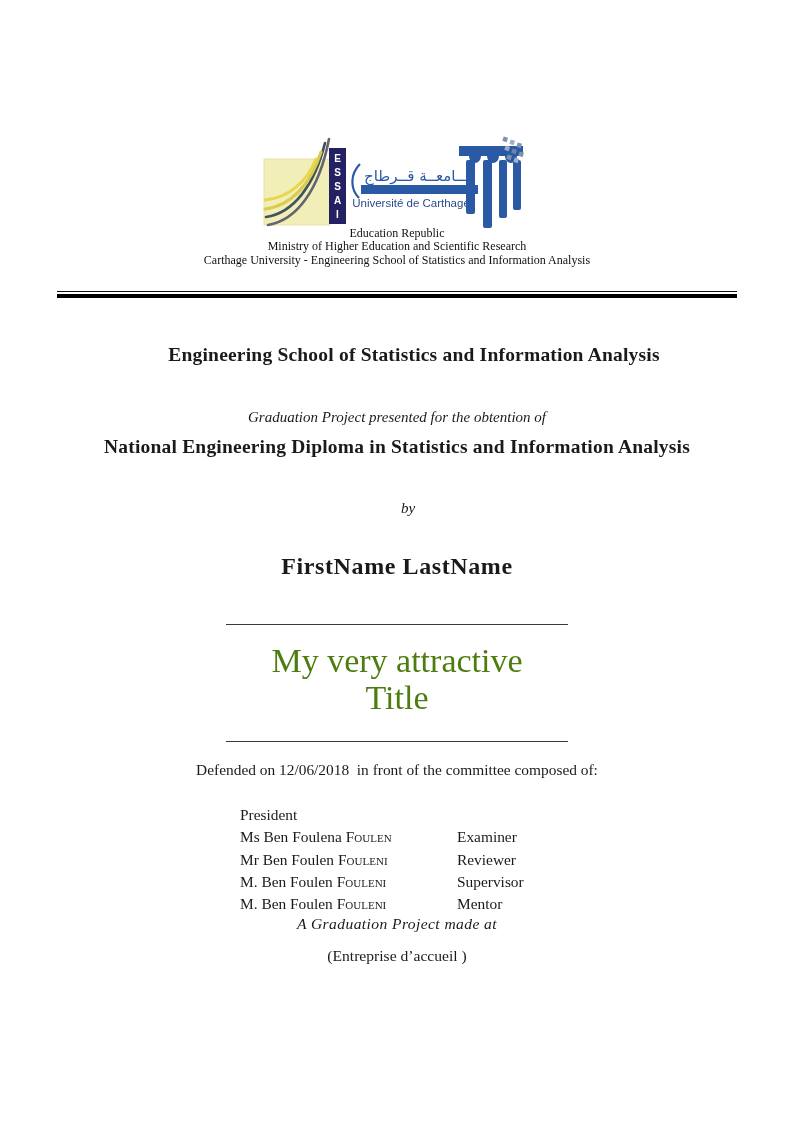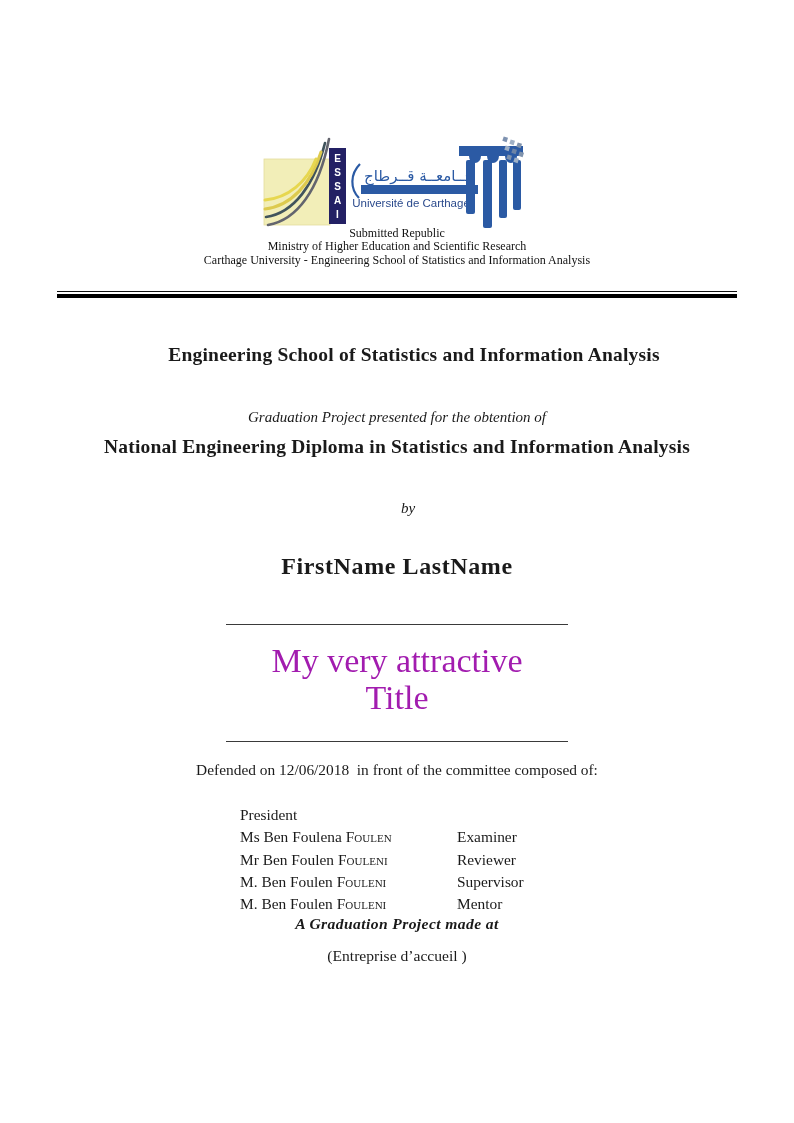--- a/index.html
+++ b/index.html
@@ -23,28 +23,28 @@
   .rule-thick{height:3.4px;background:#000;margin-top:2.2px;}
   .italic-line{font-style:italic;font-size:15px;}
   .submitted{top:317px;}
   .school{top:344px;font-size:19.5px;font-weight:bold;letter-spacing:0.2px;padding-left:34px;}
   .purpose{top:409px;text-align:center;}
   .diploma{top:436px;font-size:19.5px;font-weight:bold;letter-spacing:0.2px;}
   .by{top:500px;padding-left:22px;}
   .author{top:553px;font-size:24px;font-weight:bold;letter-spacing:0.6px;}
   .title-rule{position:absolute;left:226px;top:624px;width:342px;height:1.1px;background:#3a3a3a;}
   .title-rule.bottom{top:741px;}
-  .main-title{top:642px;font-size:34px;line-height:37px;color:#a21caf;}
+  .main-title{top:642px;font-size:34px;line-height:37px;color:#4d7c0f;}
   .defended{top:761px;font-size:15.4px;white-space:pre-wrap;}
   .committee{position:absolute;left:240px;top:806px;font-size:15.4px;}
   .c-row{display:flex;height:22.3px;align-items:baseline;}
   .c-name{width:217px;text-align:left;}
   .c-role{text-align:right;}
   .sc{font-variant:small-caps;margin-left:4px;}
-  .made-at{top:915px;font-size:15.6px;font-weight:bold;font-style:italic;letter-spacing:0.4px;}
+  .made-at{top:915px;font-size:15.6px;font-weight:normal;font-style:italic;letter-spacing:0.4px;}
   .host{top:947px;font-size:15.6px;}
   svg text{user-select:none;}
 </style>
 </head>
 <body>
 
 <div class="page">
 
   <div class="logo">
     <svg width="272" height="96" viewBox="0 0 272 96">
@@ -88,21 +88,21 @@
           <rect x="251" y="15" width="4.5" height="4.5" fill="#6d84a6" transform="rotate(18 253 17)"></rect>
           <rect x="258" y="18" width="4.5" height="4.5" fill="#8093ad" transform="rotate(18 260 20)"></rect>
           <rect x="246" y="21" width="4.5" height="4.5" fill="#8093ad" transform="rotate(18 248 23)"></rect>
           <rect x="253" y="24" width="4.5" height="4.5" fill="#9fb0c6" transform="rotate(18 255 26)"></rect>
         </g>
       </g>
     </svg>
   </div>
 
   <div class="abs hdr-lines">
-    <div>Submitted Republic</div>
+    <div>Education Republic</div>
     <div>Ministry of Higher Education and Scientific Research</div>
     <div>Carthage University - Engineering School of Statistics and Information Analysis</div>
   </div>
 
   <div class="rule-double">
     <div class="rule-thin-top"></div>
     <div class="rule-thick"></div>
   </div>
 
   <div class="abs school">Engineering School of Statistics and Information Analysis</div>

